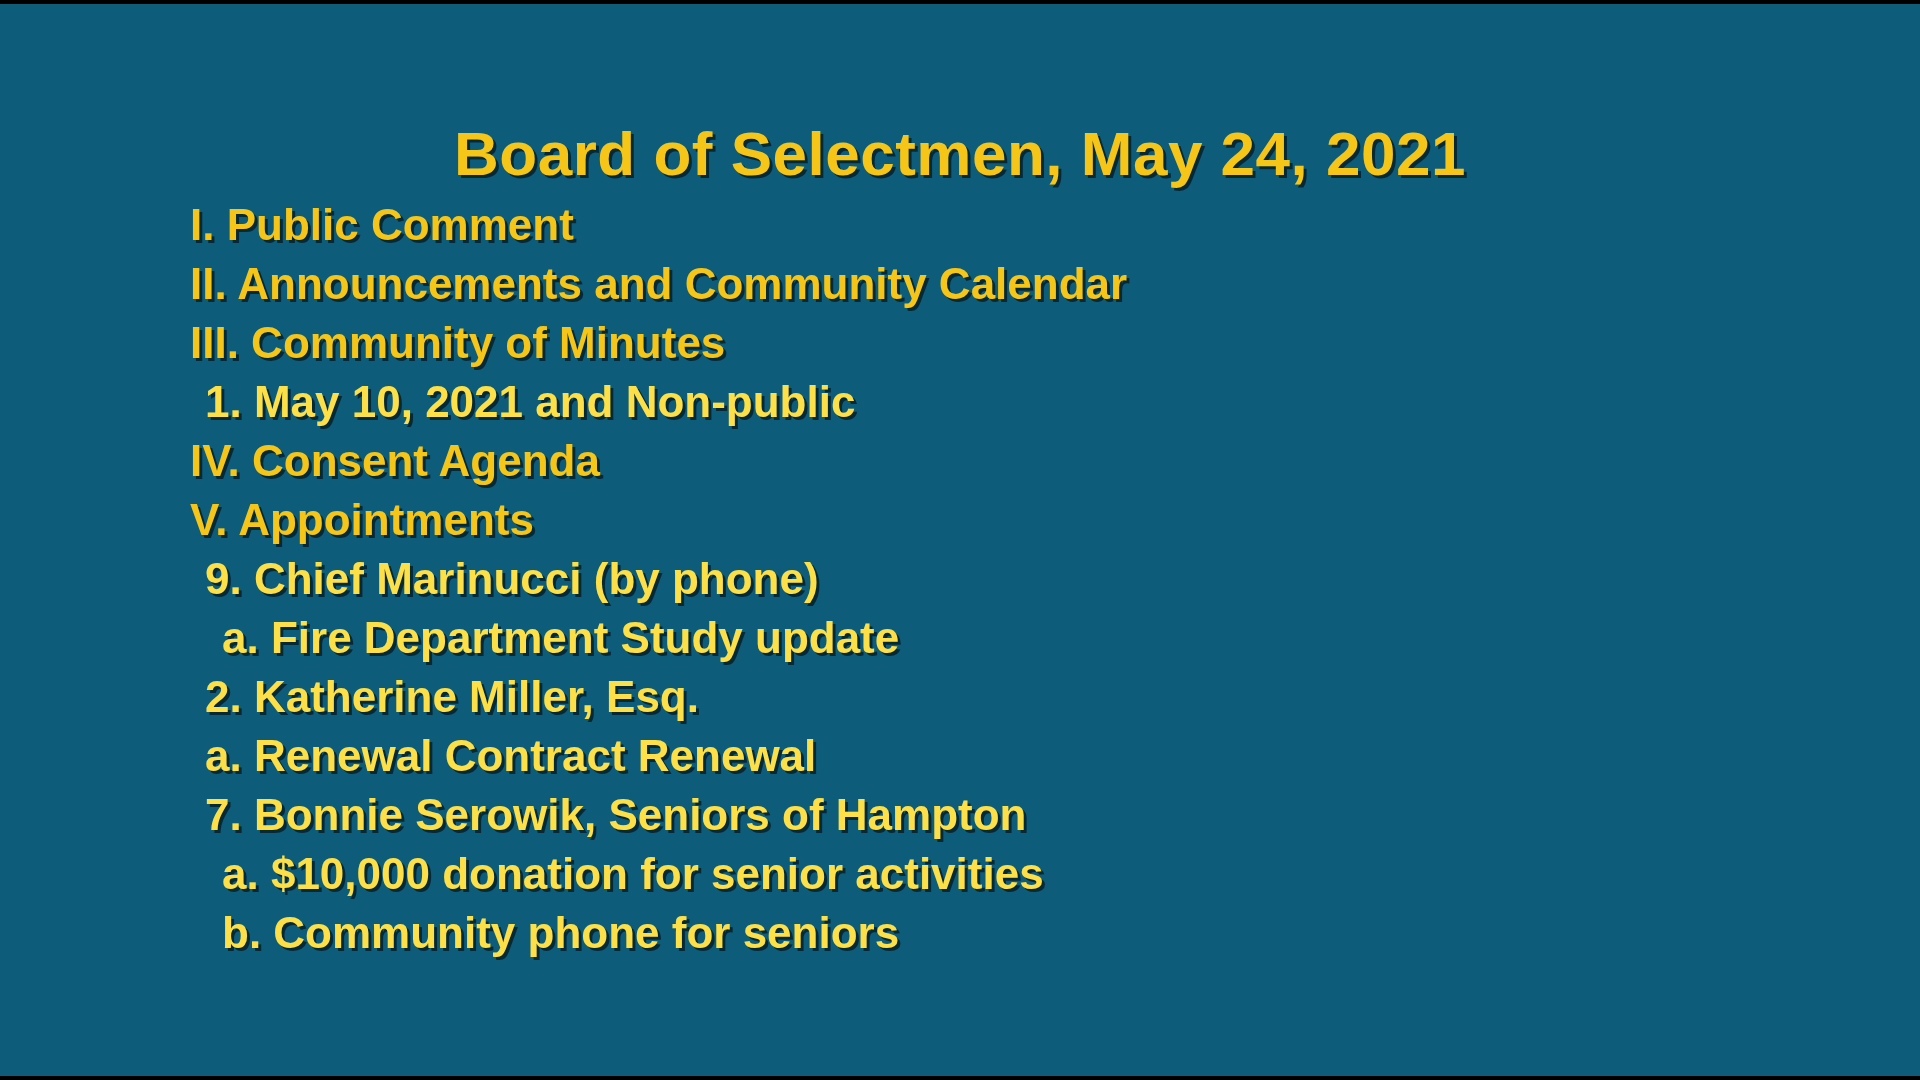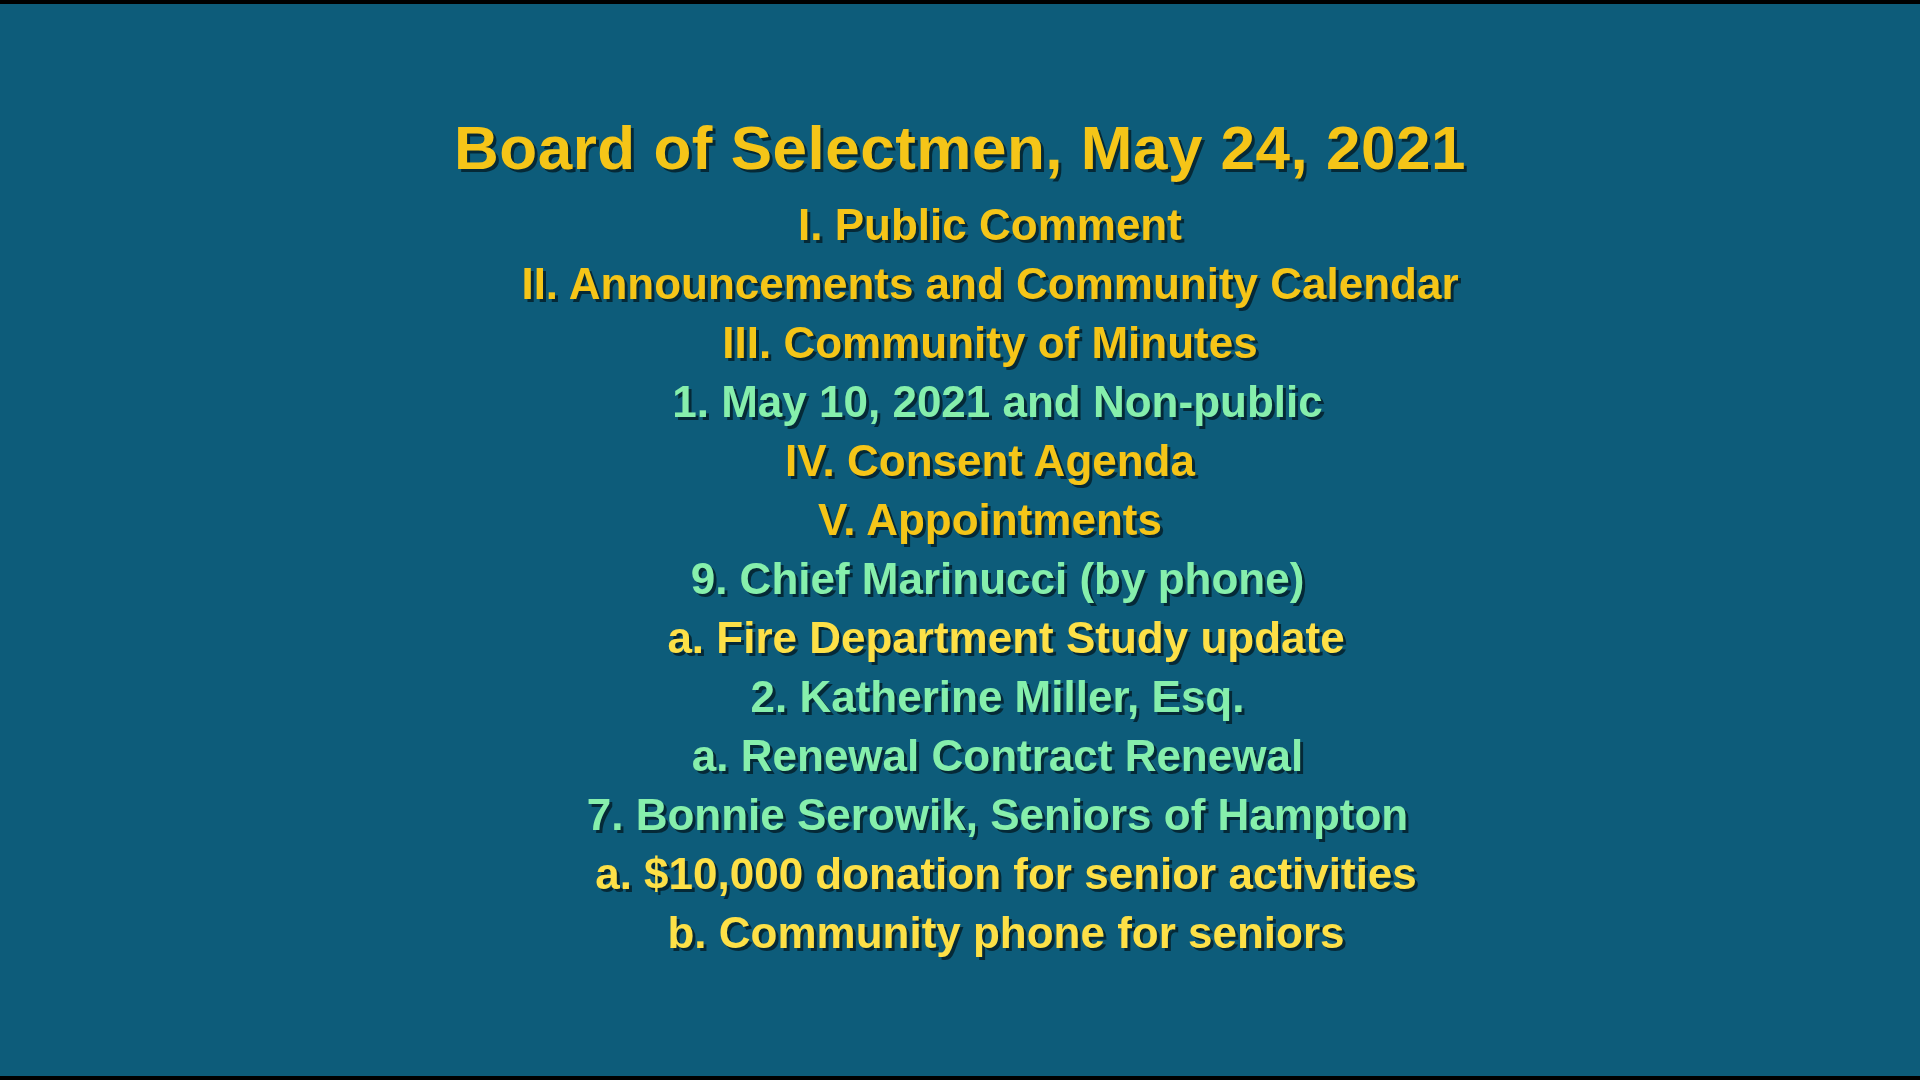--- a/index.html
+++ b/index.html
@@ -25,48 +25,47 @@
     position: absolute;
     left: 0;
     width: 1920px;
     background: #000000;
   }
   .bar-top { top: 0; height: 4px; }
   .bar-bottom { bottom: 0; height: 4px; }
 
   #title {
     position: absolute;
-    top: 112px;
+    top: 118px;
     left: 0;
     width: 1920px;
     text-align: center;
     color: #f5c518;
     font-size: 62px;
     font-weight: bold;
     letter-spacing: 0.5px;
     text-shadow: 3px 3px 0 rgba(0,0,0,0.55);
     white-space: nowrap;
   }
 
   #agenda {
     position: absolute;
     top: 195px;
     left: 190px;
     width: 1600px;
-    text-align: center;
   }
   .line {
     font-size: 44px;
     font-weight: bold;
     line-height: 59px;
     white-space: nowrap;
     text-shadow: 3px 3px 0 rgba(0,0,0,0.55);
   }
   .lvl-roman   { color: #f5c518; margin-left: 0px; }
-  .lvl-num     { color: #86efac; margin-left: 15px; }
+  .lvl-num     { color: #fde047; margin-left: 15px; }
   .lvl-letter  { color: #fde047; margin-left: 32px; }
 </style>
 </head>
 <body>
 
 <div id="slide">
   <div class="bar bar-top"></div>
 
   <div id="title">Board of Selectmen, May 24, 2021</div>
 

